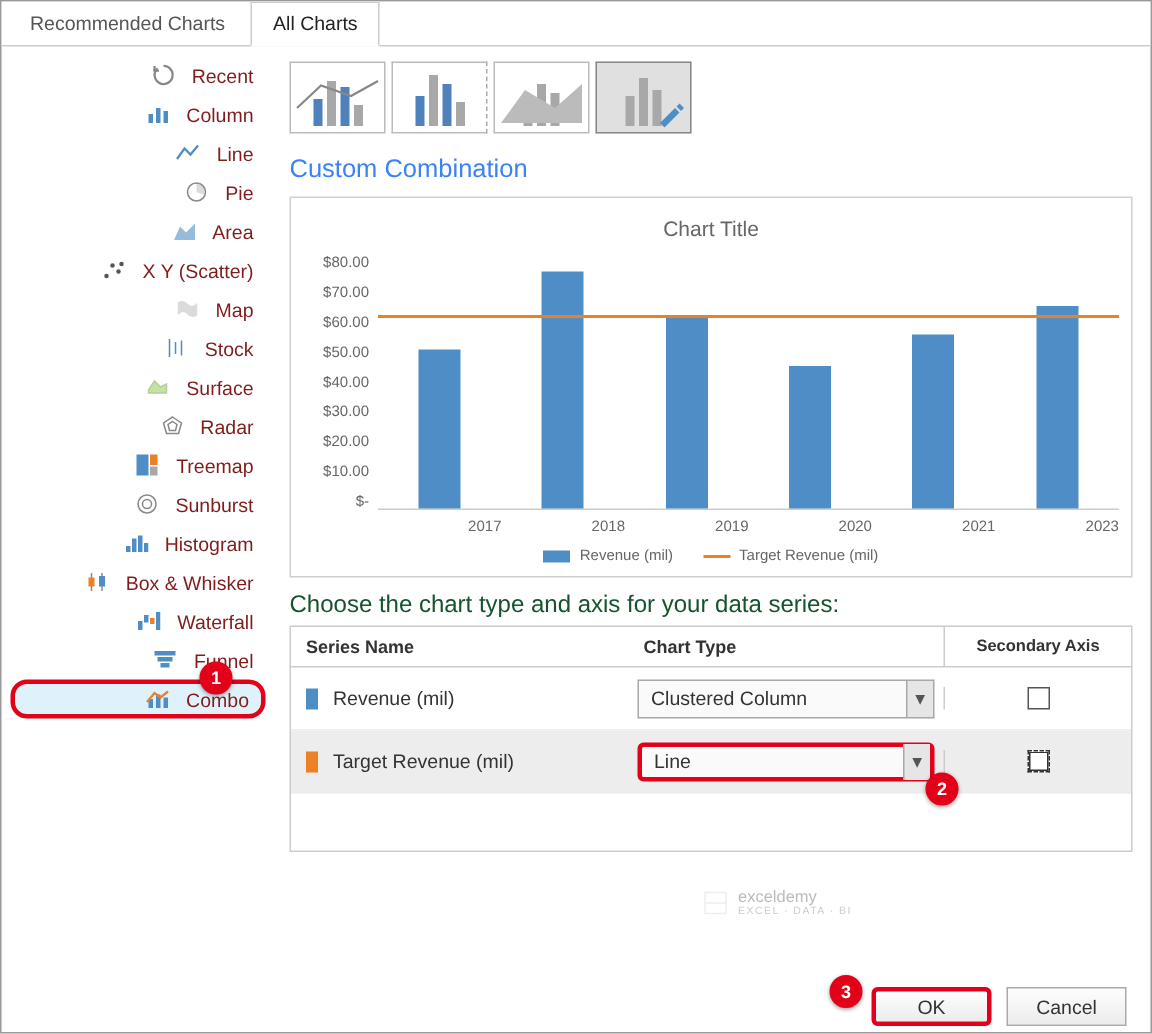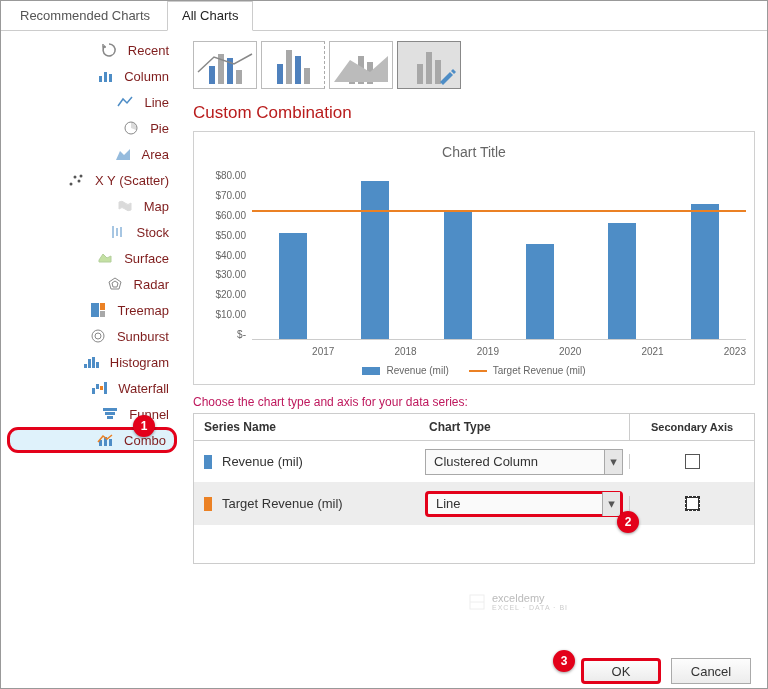--- a/index.html
+++ b/index.html
@@ -11,36 +11,36 @@
   .sidebar { width: 182px; padding: 6px 0; }
   .side-item { display: flex; align-items: center; padding: 3px 14px; gap: 10px; color: #7f1d1d; cursor: pointer; height: 26px; justify-content: flex-end; }
   .side-item.selected { background: #dff2fb; border-radius: 11px; }
   .side-icon { width: 18px; height: 18px; display: flex; align-items: center; justify-content: center; }
   .main { flex: 1; padding: 10px 4px 0 10px; display: flex; flex-direction: column; }
   .thumb-row { display: flex; gap: 4px; margin-bottom: 14px; }
   .thumb { width: 64px; height: 48px; border: 1px solid #bbb; background: #fff; display: flex; align-items: flex-end; justify-content: center; gap: 3px; padding: 4px; cursor: pointer; position: relative; }
   .thumb.selected { background: #e0e0e0; border: 1px solid #888; }
   .thumb .bar { width: 6px; background: #4f81bd; }
   .thumb .gbar { background: #a8a8a8; }
-  .heading { font-size: 17px; color: #b91c1c; margin-bottom: 8px; }
+  .heading { font-size: 17px; color: #3b82f6; margin-bottom: 8px; }
   .chart-preview { border: 1px solid #d0d0d0; padding: 8px 8px 4px 8px; margin-right: 8px; }
   .chart-title { text-align: center; color: #666; font-size: 14px; margin: 4px 0 10px 0; }
   .plot { display: flex; height: 170px; }
   .y-axis { width: 50px; display: flex; flex-direction: column; justify-content: space-between; align-items: flex-end; font-size: 10px; color: #666; padding-right: 6px; }
   .plot-area { flex: 1; position: relative; border-bottom: 1px solid #ccc; display: flex; align-items: flex-end; gap: 0; }
   .col-wrap { flex: 1; display: flex; flex-direction: column; align-items: center; height: 100%; position: relative; }
   .col-bar { width: 28px; background: #4e8dc6; position: absolute; bottom: 0; }
   .target-line { position: absolute; left: 0; right: 0; height: 2px; background: #eb8124; }
   .x-labels { display: flex; margin-left: 50px; }
   .x-lab { flex: 1; text-align: right; font-size: 10px; color: #666; padding-top: 6px; }
   .legend { display: flex; gap: 20px; justify-content: center; margin: 8px 0 4px 0; font-size: 10px; color: #666; }
   .leg-item { display: flex; align-items: center; gap: 6px; }
   .leg-swatch-bar { width: 18px; height: 8px; background: #4e8dc6; }
   .leg-swatch-line { width: 18px; height: 2px; background: #eb8124; }
-  .instruction { font-size: 12px; color: #be185d; margin: 10px 0 4px 0; }
+  .instruction { font-size: 16px; color: #14532d; margin: 10px 0 4px 0; }
   .series-table { border: 1px solid #ccc; margin-right: 8px; }
   .series-head { display: flex; border-bottom: 1px solid #ccc; font-weight: 600; font-size: 12px; }
   .series-row { display: flex; align-items: center; height: 42px; border-bottom: 1px solid #ededed; }
   .series-row.highlight { background: #ededed; }
   .col-name { width: 225px; padding: 6px 10px; display: flex; align-items: center; gap: 10px; }
   .col-type { width: 210px; padding: 4px 6px; }
   .col-axis { flex: 1; display: flex; justify-content: center; align-items: center; border-left: 1px solid #ccc; }
   .series-swatch { width: 8px; height: 14px; }
   .dropdown { display: flex; align-items: center; justify-content: space-between; border: 1px solid #a8a8a8; background: #fafafa; padding: 4px 8px; height: 26px; cursor: pointer; }
   .chev { width: 18px; text-align: center; color: #555; background: #e6e6e6; height: 24px; display: flex; align-items: center; justify-content: center; margin: -4px -8px -4px 0; border-left: 1px solid #a8a8a8; }
@@ -181,20 +181,31 @@
             <rect x="5" y="5" width="3" height="9" fill="#4e8dc6"></rect>
             <rect x="9" y="3" width="3" height="11" fill="#4e8dc6"></rect>
             <rect x="13" y="8" width="3" height="6" fill="#4e8dc6"></rect>
           </svg>
         </span>
       <span>Histogram</span>
     </div>
     <div class="side-item">
       <span class="side-icon">
           <svg width="16" height="16">
+            <line x1="4" y1="2" x2="4" y2="14" stroke="#888"></line>
+            <rect x="2" y="5" width="4" height="6" fill="#eb8124"></rect>
+            <line x1="11" y1="2" x2="11" y2="14" stroke="#888"></line>
+            <rect x="9" y="4" width="4" height="7" fill="#4e8dc6"></rect>
+          </svg>
+        </span>
+      <span>Box &amp; Whisker</span>
+    </div>
+    <div class="side-item">
+      <span class="side-icon">
+          <svg width="16" height="16">
             <rect x="1" y="8" width="3" height="6" fill="#4e8dc6"></rect>
             <rect x="5" y="4" width="3" height="5" fill="#4e8dc6"></rect>
             <rect x="9" y="6" width="3" height="4" fill="#eb8124"></rect>
             <rect x="13" y="2" width="3" height="12" fill="#4e8dc6"></rect>
           </svg>
         </span>
       <span>Waterfall</span>
     </div>
     <div class="side-item">
       <span class="side-icon">

